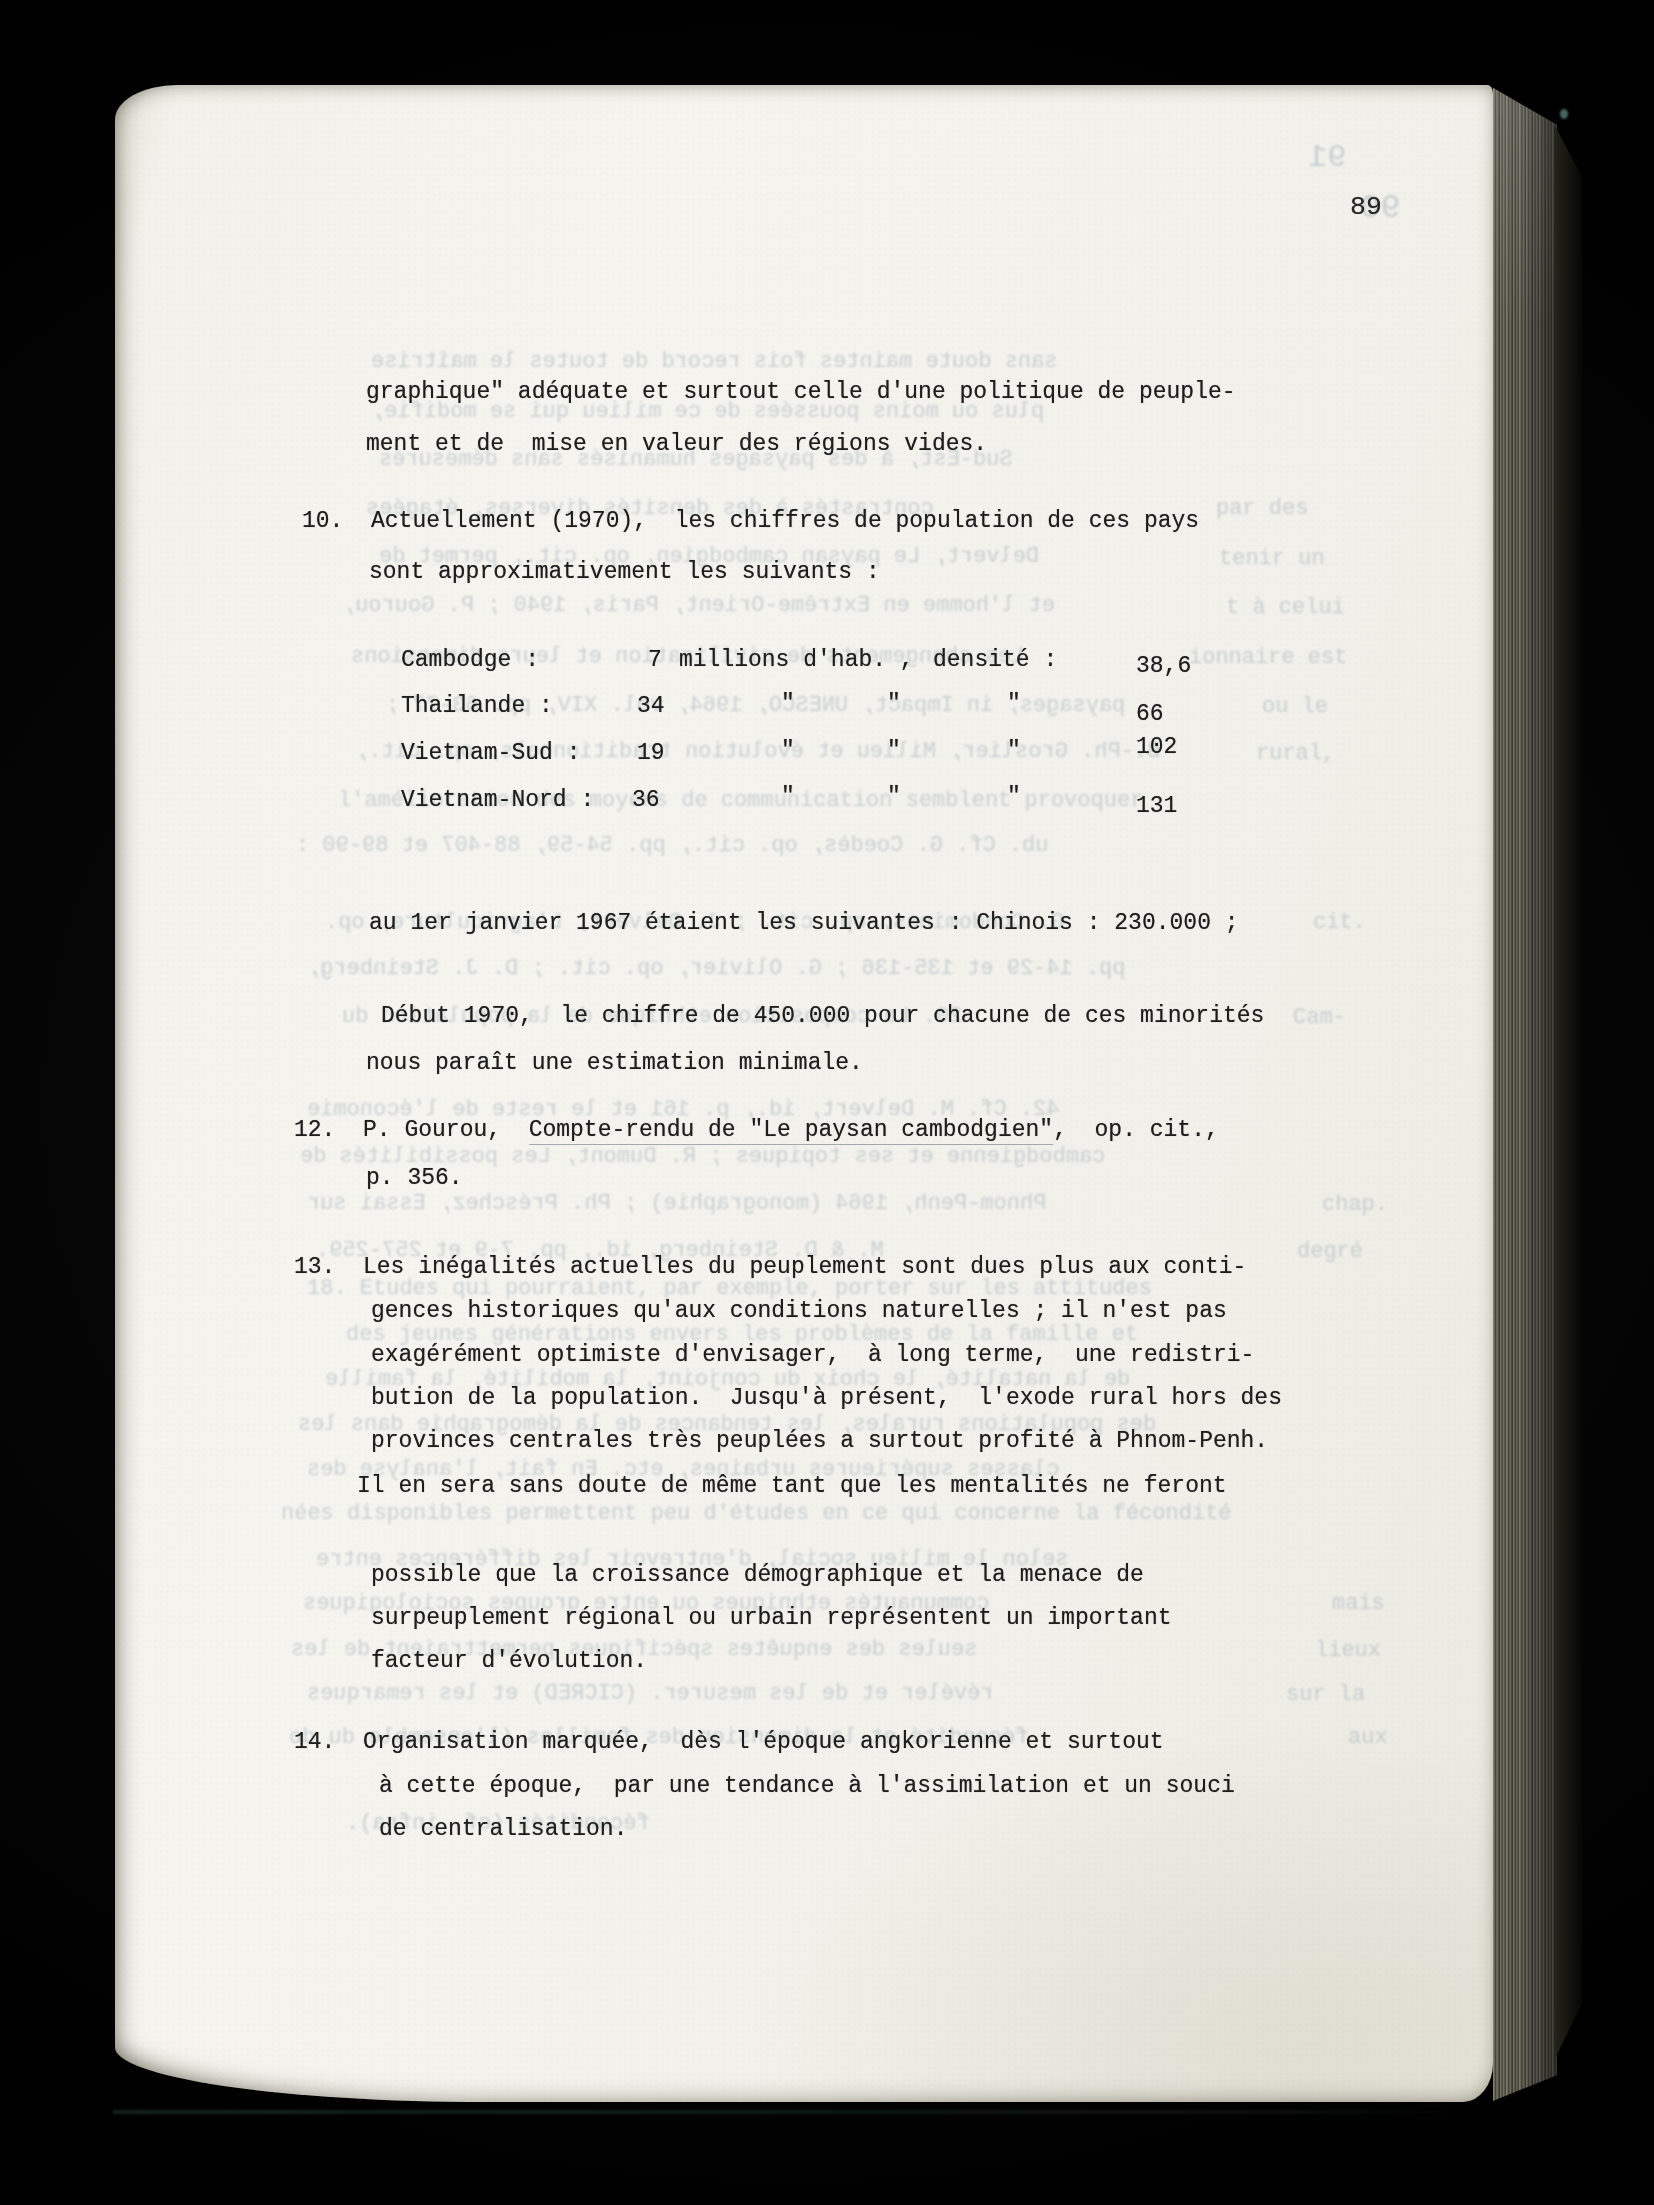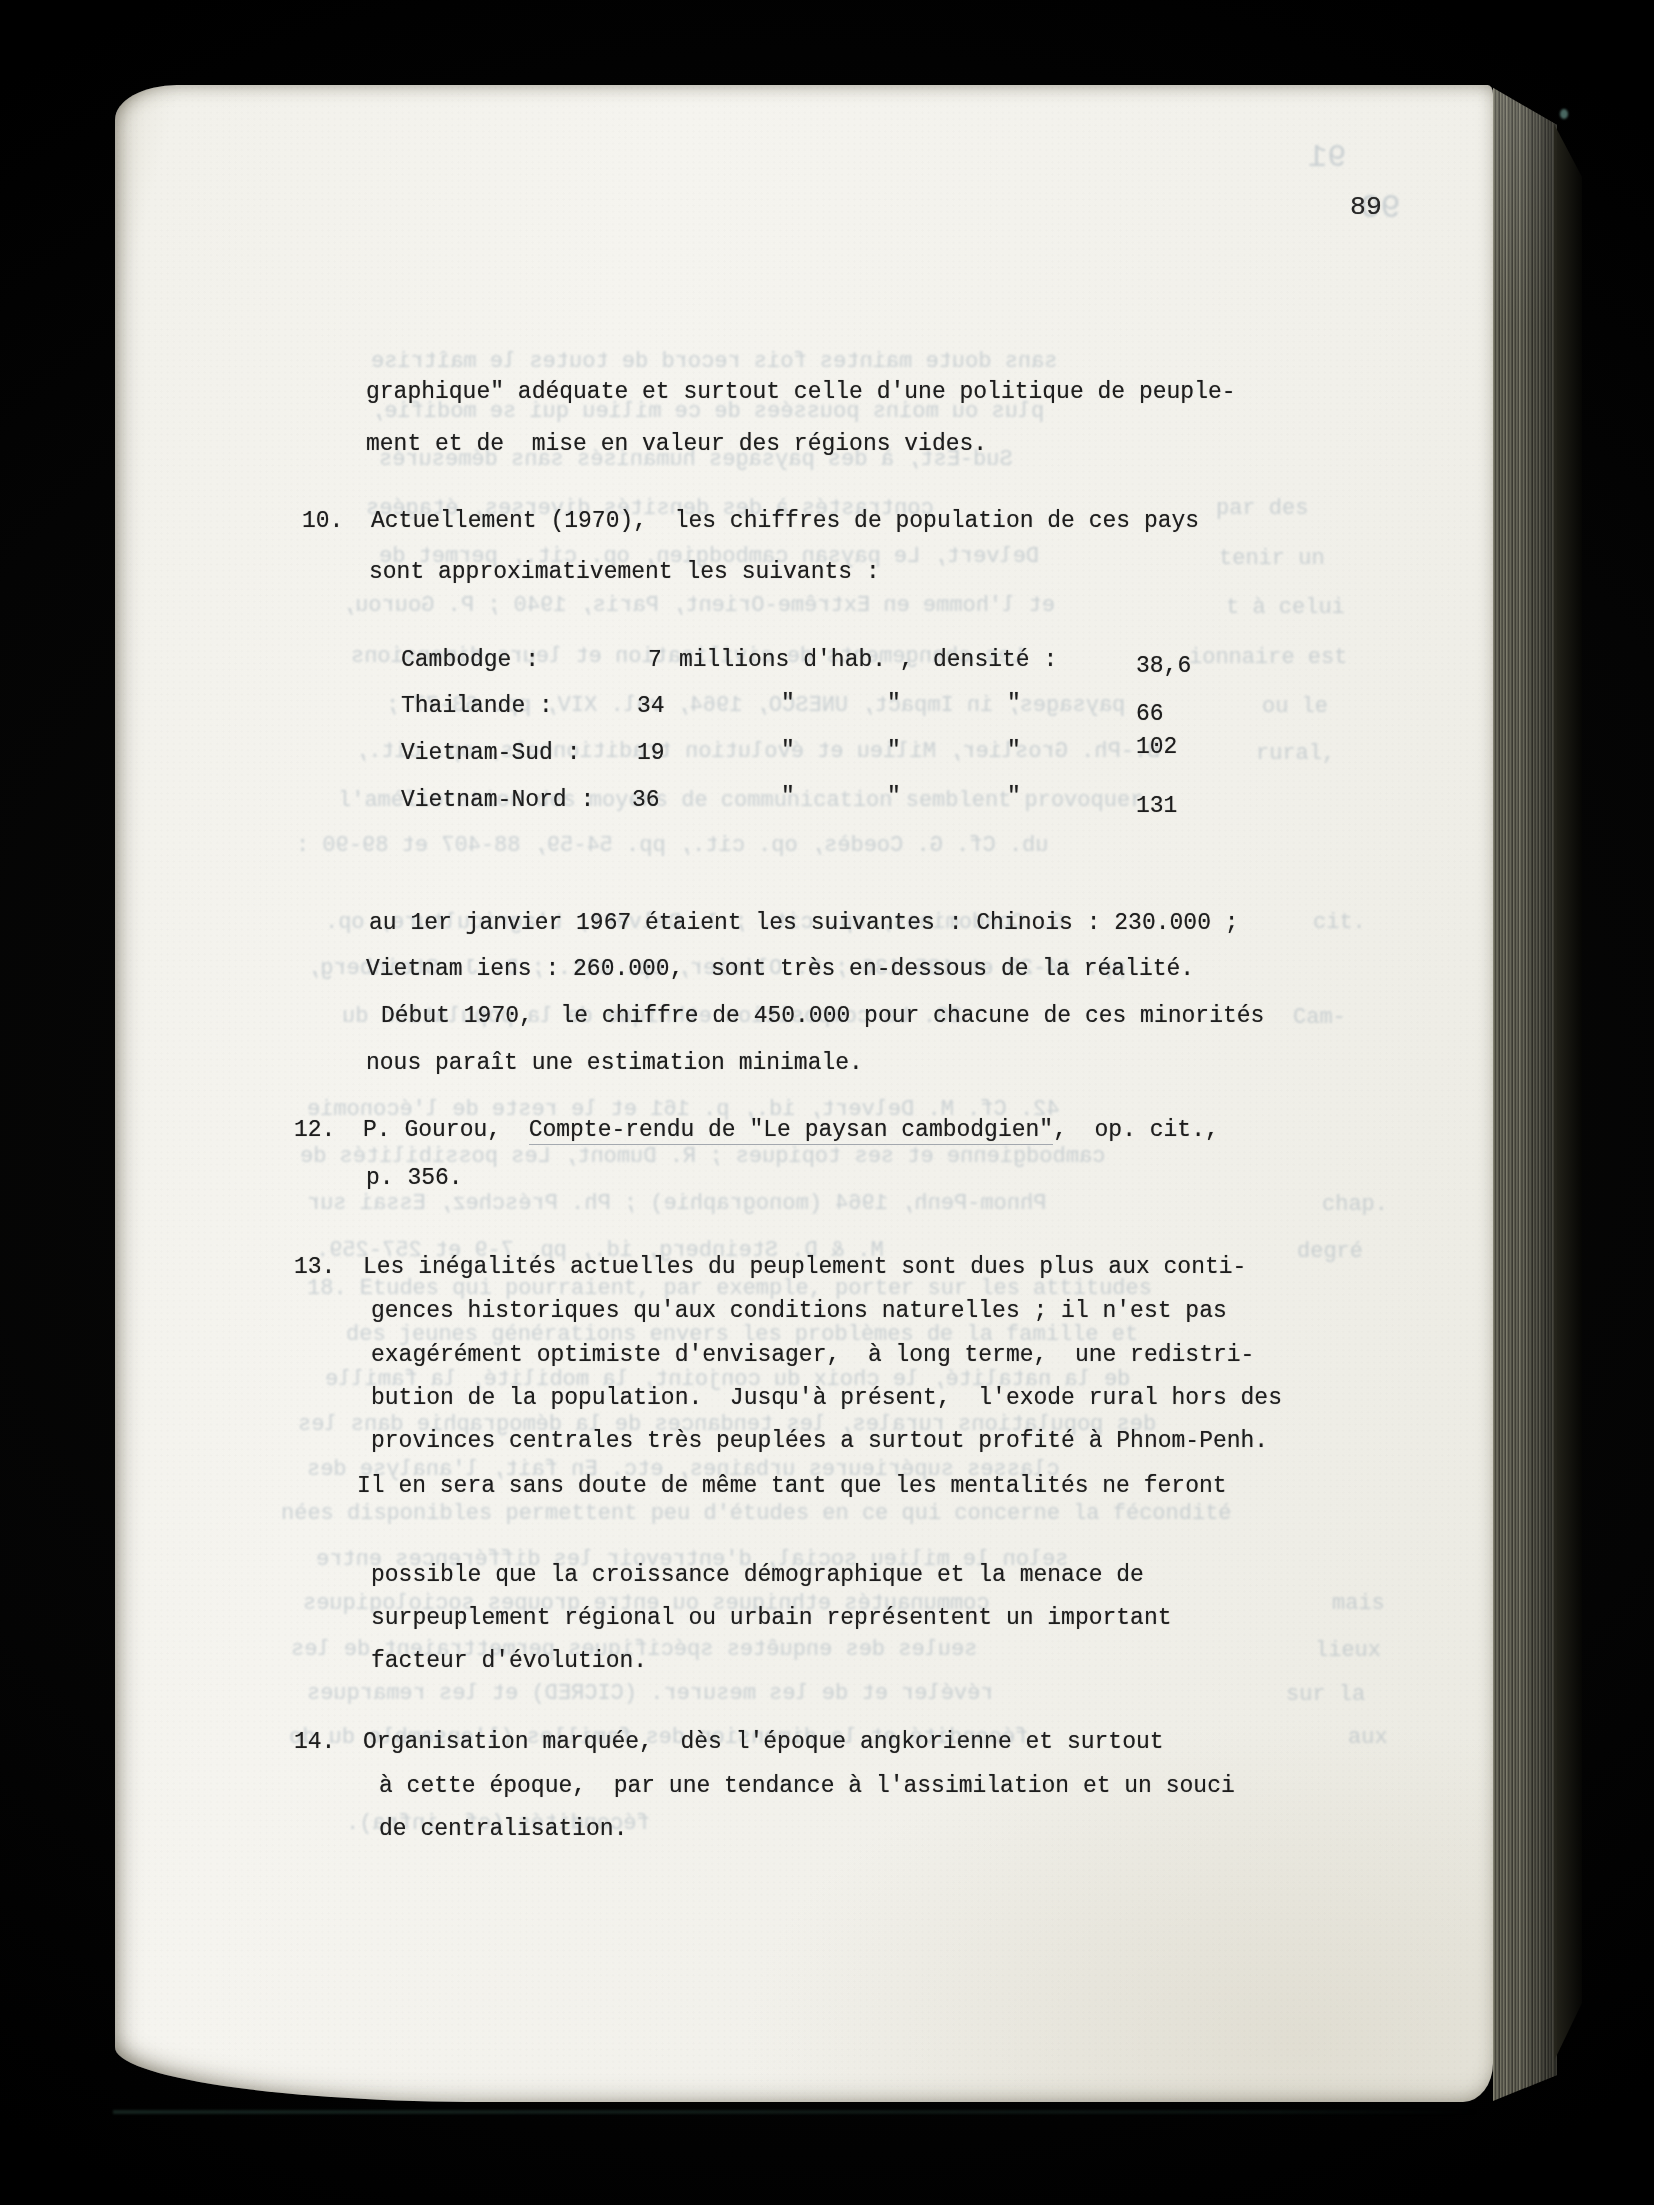--- a/index.html
+++ b/index.html
@@ -137,21 +137,20 @@
 
     <span class="tline" style="left:401px;top:787px">Vietnam-Nord :</span>
     <span class="tline" style="left:632px;top:787px">36</span>
     <span class="tline" style="left:781px;top:784px">"</span>
     <span class="tline" style="left:887px;top:784px">"</span>
     <span class="tline" style="left:1007px;top:784px">"</span>
     <span class="tline" style="left:1136px;top:793px">131</span>
   </div>
 
   <div class="tline" style="left:369px;top:910px">au 1er janvier 1967 étaient les suivantes : Chinois : 230.000 ;</div>
-  <div class="tline" style="left:366px;top:956px">Vietnam iens : 260.000,  sont très en-dessous de la réalité.</div>
   <div class="tline" style="left:381px;top:1003px">Début 1970,  le chiffre de 450.000 pour chacune de ces minorités</div>
   <div class="tline" style="left:366px;top:1050px">nous paraît une estimation minimale.</div>
 
   <div class="tline" style="left:294px;top:1117px"><span>12.  P. Gourou,  </span><span class="useg">Compte-rendu de "Le paysan cambodgien"</span><span>,  op. cit.,</span></div>
   <div class="tline" style="left:366px;top:1165px">p. 356.</div>
 
   <div class="tline" style="left:294px;top:1254px">13.  Les inégalités actuelles du peuplement sont dues plus aux conti-</div>
   <div class="tline" style="left:371px;top:1298px">gences historiques qu'aux conditions naturelles ; il n'est pas</div>
   <div class="tline" style="left:371px;top:1385px">bution de la population.  Jusqu'à présent,  l'exode rural hors des</div>
   <div class="tline" style="left:371px;top:1342px">exagérément optimiste d'envisager,  à long terme,  une redistri-</div>

